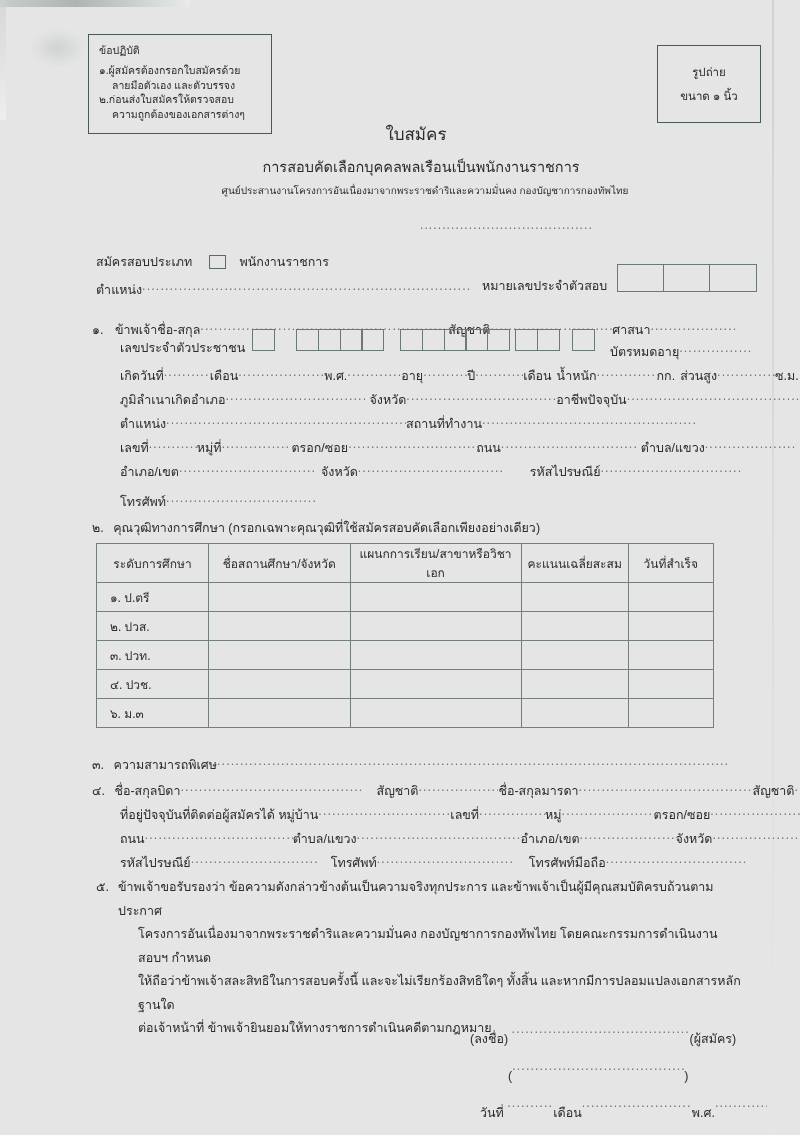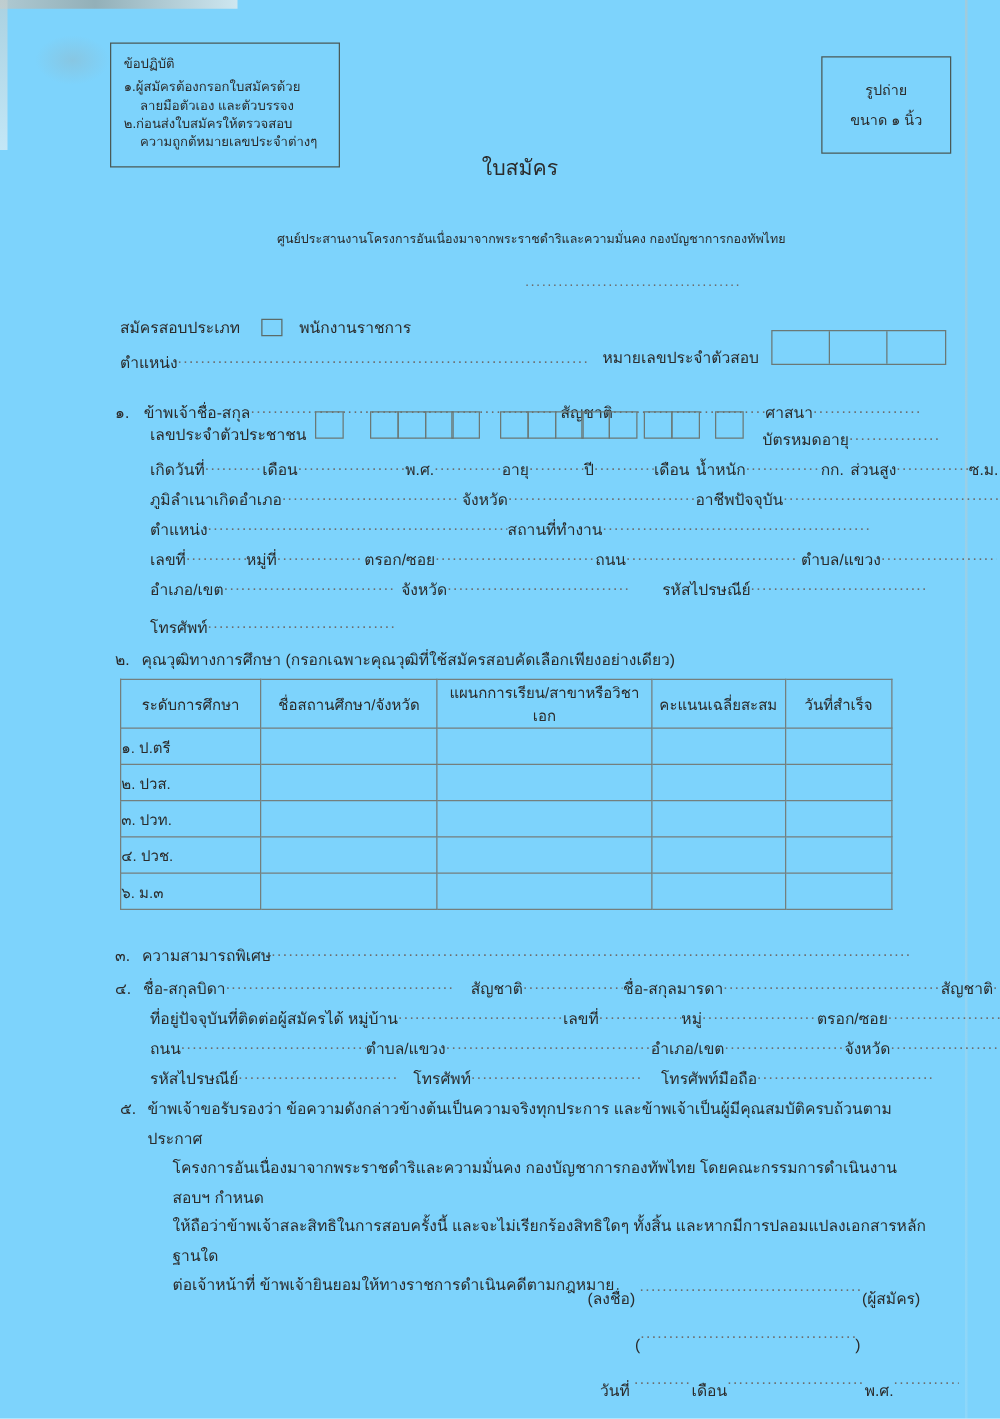--- a/index.html
+++ b/index.html
@@ -11,21 +11,21 @@
     width: 800px;
     height: 1135px;
     position: relative;
     font-family: "Liberation Sans", "DejaVu Sans", sans-serif;
     color: #2b2b2b;
     overflow: hidden;
   }
   .page {
     position: absolute;
     inset: 0;
-    background: #7dd3fc;
+    background: #e5e5e5;
   }
   
   .scan-edge-top {
     position: absolute;
     top: 0; left: 0; width: 190px; height: 7px;
     background: linear-gradient(90deg, #bfc6c4 0%, #9aa4a2 40%, #e9edec 100%);
     opacity: .75;
   }
   .scan-edge-left {
     position: absolute;
@@ -155,21 +155,21 @@
     padding: 0;
     font-weight: normal;
   }
   .edu-table th {
     height: 25px;
     text-align: center;
     font-size: 12px;
   }
   .edu-table td { height: 28px; }
   .edu-table td.lvl {
-    padding-left: 0;
+    padding-left: 13px;
     font-size: 12px;
     text-align: left;
   }
   .c1 { width: 112px; }
   .c2 { width: 142px; }
   .c3 { width: 172px; }
   .c4 { width: 107px; }
   .c5 { width: 85px; }
 
   
@@ -204,29 +204,30 @@
   <div class="scan-edge-top"></div>
   <div class="scan-edge-left"></div>
   <div class="scan-smudge"></div>
   <div class="scan-fold"></div>
 
   <div class="instr-box">
     <div class="instr-title">ข้อปฏิบัติ</div>
     <div class="instr-item">๑.ผู้สมัครต้องกรอกใบสมัครด้วย</div>
     <div class="instr-sub">ลายมือตัวเอง และตัวบรรจง</div>
     <div class="instr-item">๒.ก่อนส่งใบสมัครให้ตรวจสอบ</div>
-    <div class="instr-sub">ความถูกต้หมายเลขประจำต่างๆ</div>
+    <div class="instr-sub">ความถูกต้องของเอกสารต่างๆ</div>
   </div>
 
   <div class="photo-box">
     <div>รูปถ่าย</div>
     <div>ขนาด ๑ นิ้ว</div>
   </div>
 
   <div class="doc-title"><span>ใบสมัคร</span></div>
+  <div class="sub-title-1"><span>การสอบคัดเลือกบุคคลพลเรือนเป็นพนักงานราชการ</span></div>
   <div class="sub-title-2"><span>ศูนย์ประสานงานโครงการอันเนื่องมาจากพระราชดำริและความมั่นคง กองบัญชาการกองทัพไทย</span></div>
   <div class="title-rule dots">.......................................</div>
 
   <div class="line" style="left:96px; top:254px;font-family:Liberation Serif, serif;">
     <span>สมัครสอบประเภท</span>
     <span class="sq cb" style="margin:0 10px 2px 14px;"></span>
     <span>พนักงานราชการ</span>
   </div>
 
   <div class="line" style="left:96px; top:278px;">

